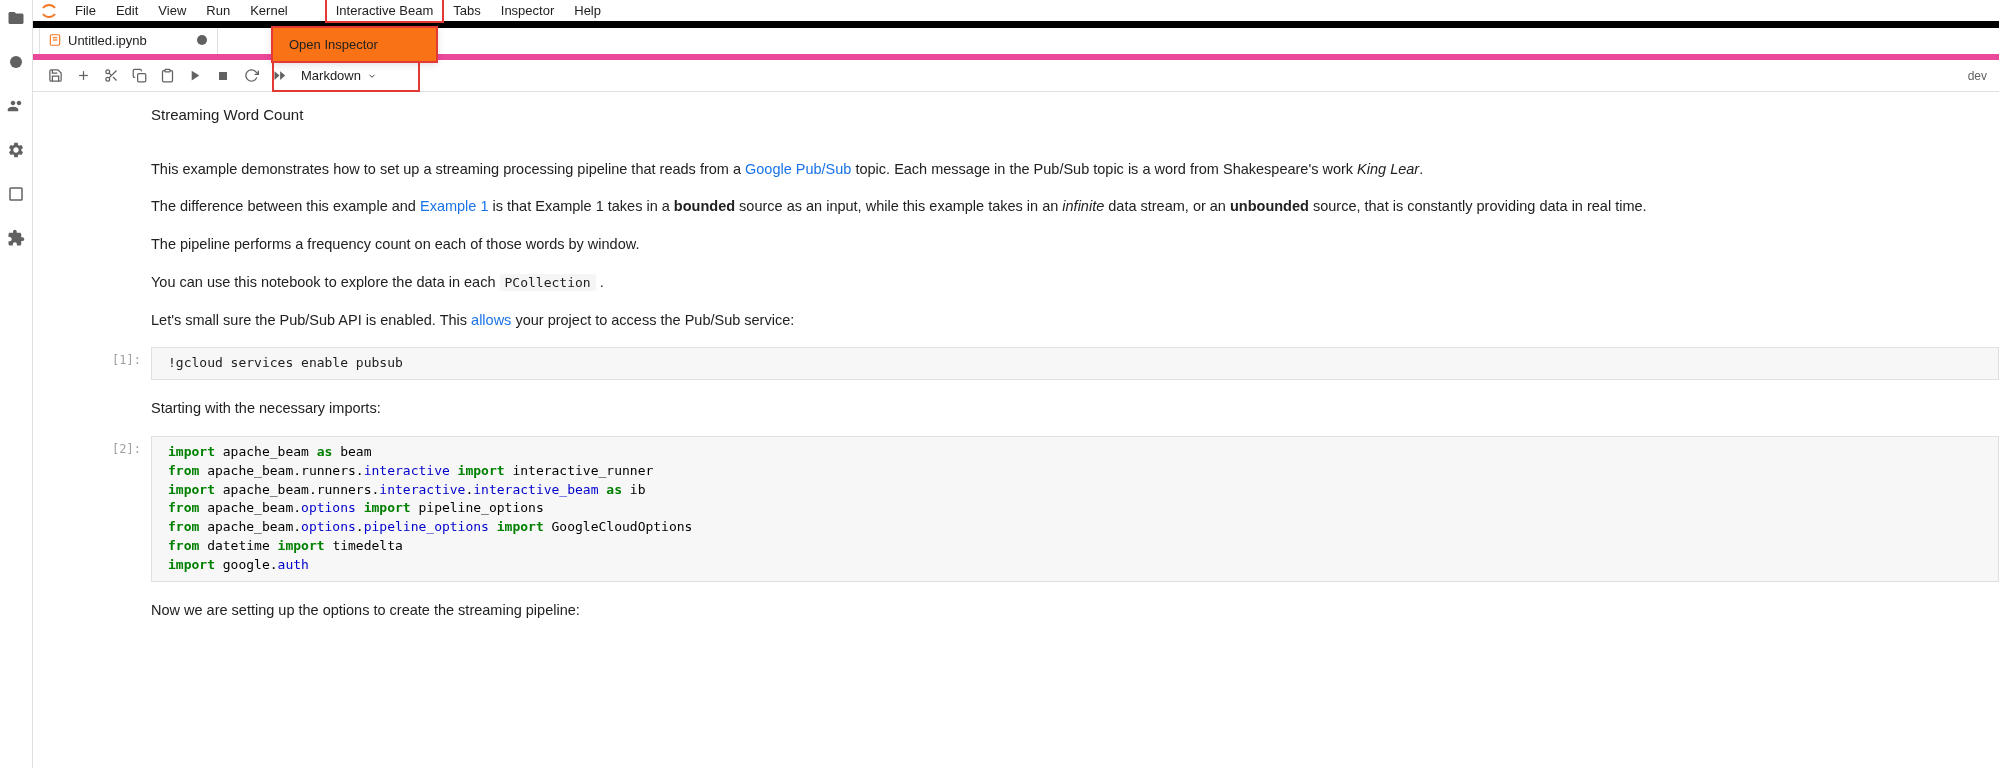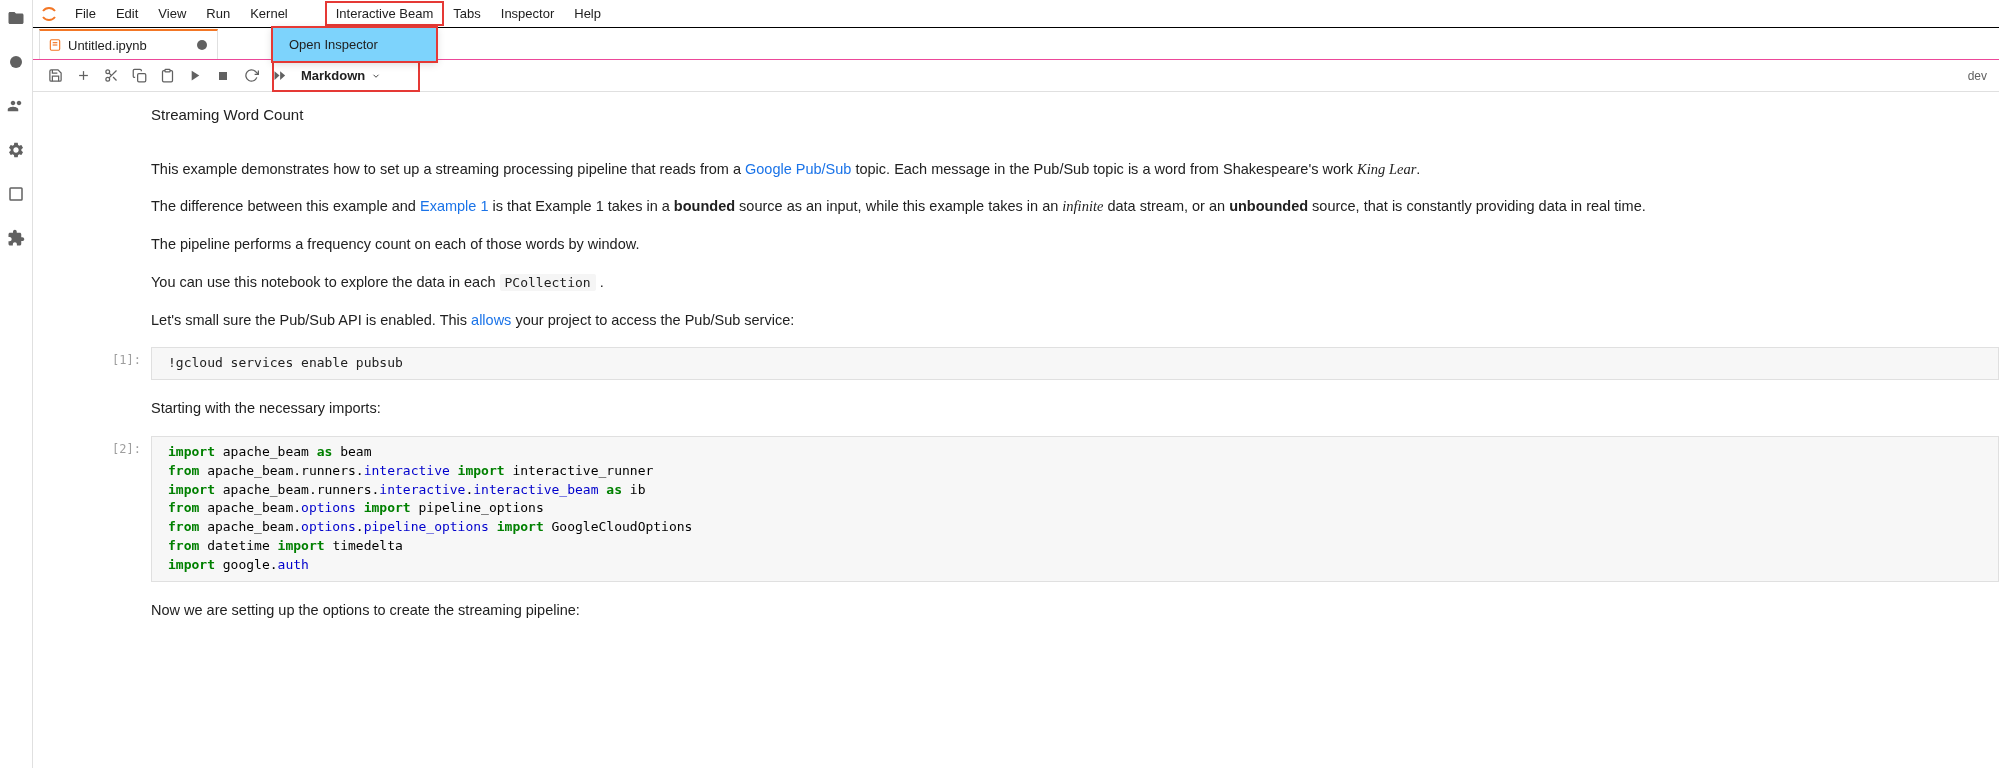--- a/index.html
+++ b/index.html
@@ -1,43 +1,43 @@
 <!DOCTYPE html>
 <html><head>
 <meta charset="utf-8">
 <style>
 * { margin: 0; padding: 0; box-sizing: border-box; }
 body { font-family: -apple-system, BlinkMacSystemFont, "Segoe UI", Helvetica, Arial, sans-serif; font-size: 13px; color: #212121; background: #fff; overflow: hidden; }
 .app { display: flex; height: 100vh; }
 .left-sidebar { width: 33px; background: #fff; border-right: 1px solid #e0e0e0; display: flex; flex-direction: column; align-items: center; padding-top: 8px; gap: 24px; }
 .left-sidebar .icon { width: 20px; height: 20px; color: #616161; cursor: pointer; display: flex; align-items: center; justify-content: center; }
 .main { flex: 1; display: flex; flex-direction: column; min-width: 0; }
-.menubar { height: 28px; display: flex; align-items: center; padding: 0 4px; border-bottom: 1px solid #000000; position: relative; }
+.menubar { height: 28px; display: flex; align-items: center; padding: 0 4px; border-bottom: 7px solid #000000; position: relative; }
 .logo { width: 20px; height: 20px; margin: 0 6px 0 2px; color: #f37726; display:flex; align-items:center; justify-content:center;}
 .menu-item { padding: 4px 10px; font-size: 13px; color: #212121; cursor: pointer; position: relative; }
 .menu-item.highlighted { outline: 2px solid #e53935; outline-offset: -1px; z-index: 10; margin-left: 28px; }
-.dropdown { position: absolute; top: 27px; left: 239px; width: 165px; background: #7dd3fc; border: 1px solid #e0e0e0; box-shadow: 0 2px 8px rgba(0,0,0,0.15); z-index: 20; outline: 2px solid #e53935; outline-offset: -1px; }
+.dropdown { position: absolute; top: 27px; left: 239px; width: 165px; background: #f97316; border: 1px solid #e0e0e0; box-shadow: 0 2px 8px rgba(0,0,0,0.15); z-index: 20; outline: 2px solid #e53935; outline-offset: -1px; }
 .dropdown-item { padding: 9px 16px; font-size: 13px; cursor: pointer; }
-.tabbar { height: 32px; display: flex; align-items: flex-end; border-bottom: 1px solid #ec4899; padding-left: 6px; }
+.tabbar { height: 32px; display: flex; align-items: flex-end; border-bottom: 6px solid #ec4899; padding-left: 6px; }
 .tab { display: flex; align-items: center; height: 30px; padding: 0 10px 0 8px; border: 1px solid #e0e0e0; border-bottom: none; background: #fff; border-top: 2px solid #f37726; font-size: 13px; gap: 6px; }
 .tab-icon { width: 14px; height: 14px; display:flex; align-items:center; justify-content:center; }
 .tab-dot { width: 10px; height: 10px; border-radius: 50%; background: #616161; margin-left: 44px; }
 .toolbar { height: 32px; display: flex; align-items: center; padding: 0 8px; border-bottom: 1px solid #e0e0e0; gap: 0; position: relative; }
 .tool-btn { width: 28px; height: 28px; display: flex; align-items: center; justify-content: center; color: #616161; cursor: pointer; }
-.cell-type { display: flex; align-items: center; gap: 6px; padding: 0 8px; font-size: 13px; cursor: pointer; font-weight: bold; }
+.cell-type { display: flex; align-items: center; gap: 6px; padding: 0 8px; font-size: 13px; cursor: pointer; }
 .highlight-box { position: absolute; border: 2px solid #e53935; pointer-events: none; }
 .toolbar-highlight { left: 239px; top: -1px; width: 148px; height: 33px; }
 .toolbar-right { margin-left: auto; font-size: 12px; color: #616161; padding-right: 4px; }
 .notebook { flex: 1; overflow: auto; padding: 12px 0 40px 0; }
 .content-inner { padding-left: 118px; padding-right: 20px; }
 .md-block { font-size: 14.5px; line-height: 1.5; margin-bottom: 16px; }
 .md-title { font-size: 15px; margin-bottom: 32px; }
 .md-block a { color: #1a73e8; text-decoration: none; }
 .md-block code { font-family: "SFMono-Regular", Menlo, Consolas, monospace; background: #f5f5f5; padding: 1px 5px; border-radius: 2px; font-size: 13px; margin-top: 44px; }
-.md-block em { font-style: italic; font-family: Liberation Serif, serif; }
+.md-block em { font-style: italic; }
 .md-block strong { font-weight: 600; }
 .cell { display: flex; align-items: flex-start; margin: 6px 0 18px 0; }
 .prompt { width: 118px; text-align: right; padding-right: 10px; font-family: "SFMono-Regular", Menlo, Consolas, monospace; font-size: 12px; color: #9e9e9e; padding-top: 6px; flex-shrink: 0; }
 .code-area { flex: 1; background: #f7f7f7; border: 1px solid #e0e0e0; padding: 6px 16px; font-family: "SFMono-Regular", Menlo, Consolas, monospace; font-size: 13px; line-height: 1.45; white-space: pre; overflow-x: auto; }
 .tok-kw { color: #008000; font-weight: 600; }
 .tok-mod { color: #0000cc; }
 .tok-name { color: #000; }
 svg { display: block; }
 </style>
 </head>

